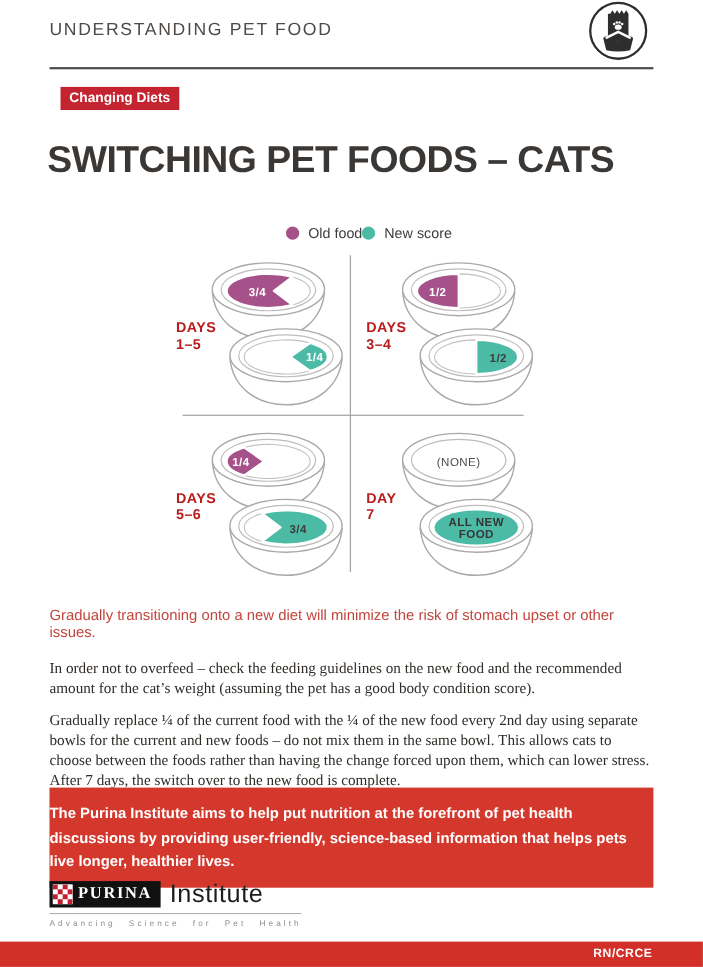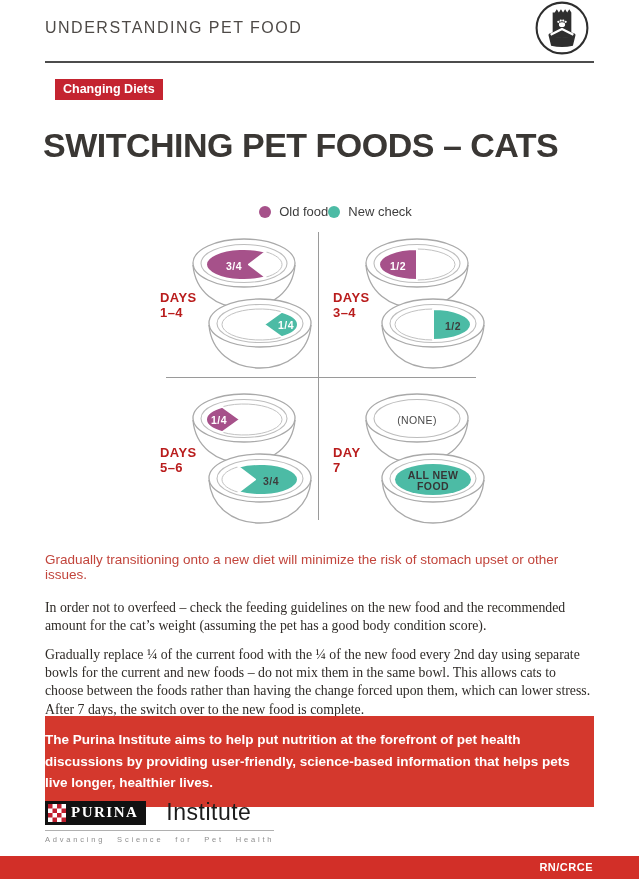--- a/index.html
+++ b/index.html
@@ -42,21 +42,21 @@
   .text-col{position:absolute;left:45px;top:552px;width:550px;}
   .lead{font-size:13.5px;color:var(--red-text);margin-bottom:17px;}
   .para{font-family:"Liberation Serif",serif;font-size:13.8px;color:#2f2b27;
         line-height:1.33;margin-bottom:10px;}
   
   .banner{position:absolute;left:45px;top:716px;width:549px;background:var(--red-banner);
           color:#ffffff;font-size:13.5px;font-weight:bold;line-height:1.6;
           padding:13px 0;}
   
   .footer-logo{position:absolute;left:45px;top:799px;display:inline-block;}
-  .logo-row{display:flex;align-items:center;gap:20px;}
+  .logo-row{display:flex;align-items:center;gap:8px;}
   .logo-box{display:inline-flex;align-items:center;gap:5px;background:#111111;
             padding:3px 8px 3px 3px;}
   .logo-checker{display:block;background:#ffffff;}
   .checker-red{fill:var(--checker-red);}
   .logo-brand{color:#ffffff;font-family:"Liberation Serif",serif;font-weight:bold;
               font-size:15px;letter-spacing:1.5px;}
   .logo-institute{font-size:23px;color:#1c1c1c;letter-spacing:0.5px;}
   .logo-rule{height:1px;background:#b0b0b0;margin:4px 0 4px 0;}
   .tagline{font-size:7.5px;color:#8f8f8f;letter-spacing:2.8px;word-spacing:7px;}
   
@@ -87,31 +87,31 @@
   <div class="badge">Changing Diets</div>
   <div class="title">SWITCHING PET FOODS – CATS</div>
 
   <div class="legend">
     <div class="legend-item">
       <span class="legend-dot legend-dot-old"></span>
       <span class="legend-label">Old food</span>
     </div>
     <div class="legend-item">
       <span class="legend-dot legend-dot-new"></span>
-      <span class="legend-label">New check</span>
+      <span class="legend-label">New score</span>
     </div>
   </div>
 
   <div class="v-divider"></div>
   <div class="h-divider"></div>
 
   <div class="quadrant q0">
     <div class="day-label">
       <span>DAYS</span><br>
-      <span>1–4</span>
+      <span>1–5</span>
     </div>
     <svg class="bowls-svg" width="160" height="150" viewBox="0 0 160 150">
         <path d="M 33 34 C 35 60 56 77 84 77 C 112 77 133 60 135 34" fill="#fff" stroke="#a9a9a9" stroke-width="1.3"></path>
         <ellipse cx="84" cy="32" rx="51" ry="24" fill="#fff" stroke="#a9a9a9" stroke-width="1.3"></ellipse>
         <ellipse cx="84" cy="32.5" rx="43" ry="19" fill="#fff" stroke="#bdbdbd" stroke-width="1.1"></ellipse>
         <path d="M 88 33.5 L 105.79590458133976 20.80314331352063 A 38 15.5 0 0 1 105.79590458133976 46.19685668647937 Z" fill="#fff" stroke="#c2c2c2" stroke-width="1" stroke-linejoin="round"></path>
         <path d="M 89 33.5 L 105.79590458133976 20.80314331352063 A 38 15.5 0 1 0 105.79590458133976 46.19685668647937 Z" fill="#a6518a" stroke="#fff" stroke-width="2" stroke-linejoin="round"></path>
         <text x="74" y="38.5" text-anchor="middle" fill="#ffffff" font-size="10.5" font-weight="bold" font-family="&quot;Liberation Sans&quot;, sans-serif" letter-spacing="0.4">3/4</text>
         <path d="M 49 94 C 51 120 72 137 100 137 C 128 137 149 120 151 94" fill="#fff" stroke="#a9a9a9" stroke-width="1.3"></path>
         <ellipse cx="100" cy="92" rx="51" ry="24" fill="#fff" stroke="#a9a9a9" stroke-width="1.3"></ellipse>

